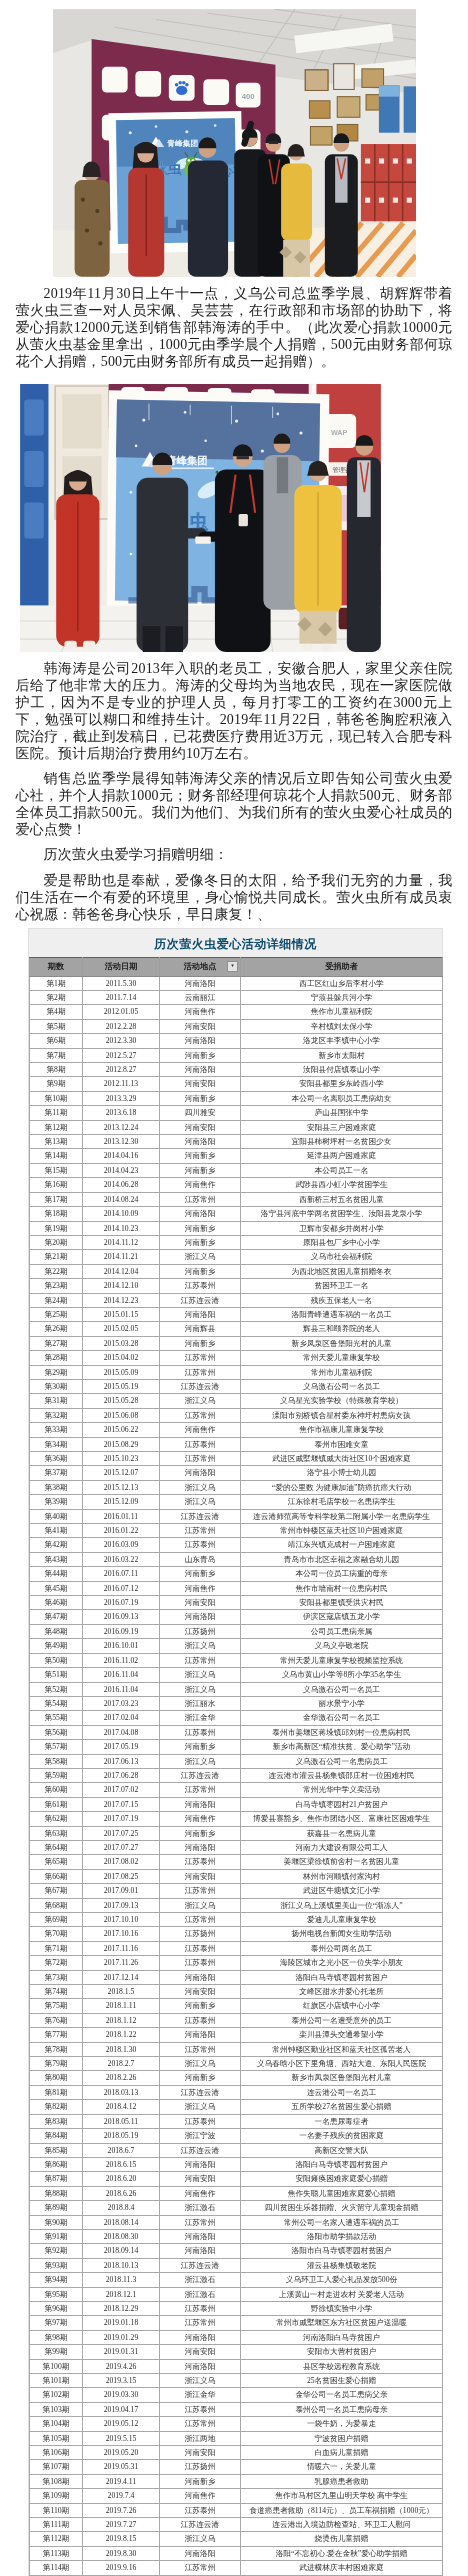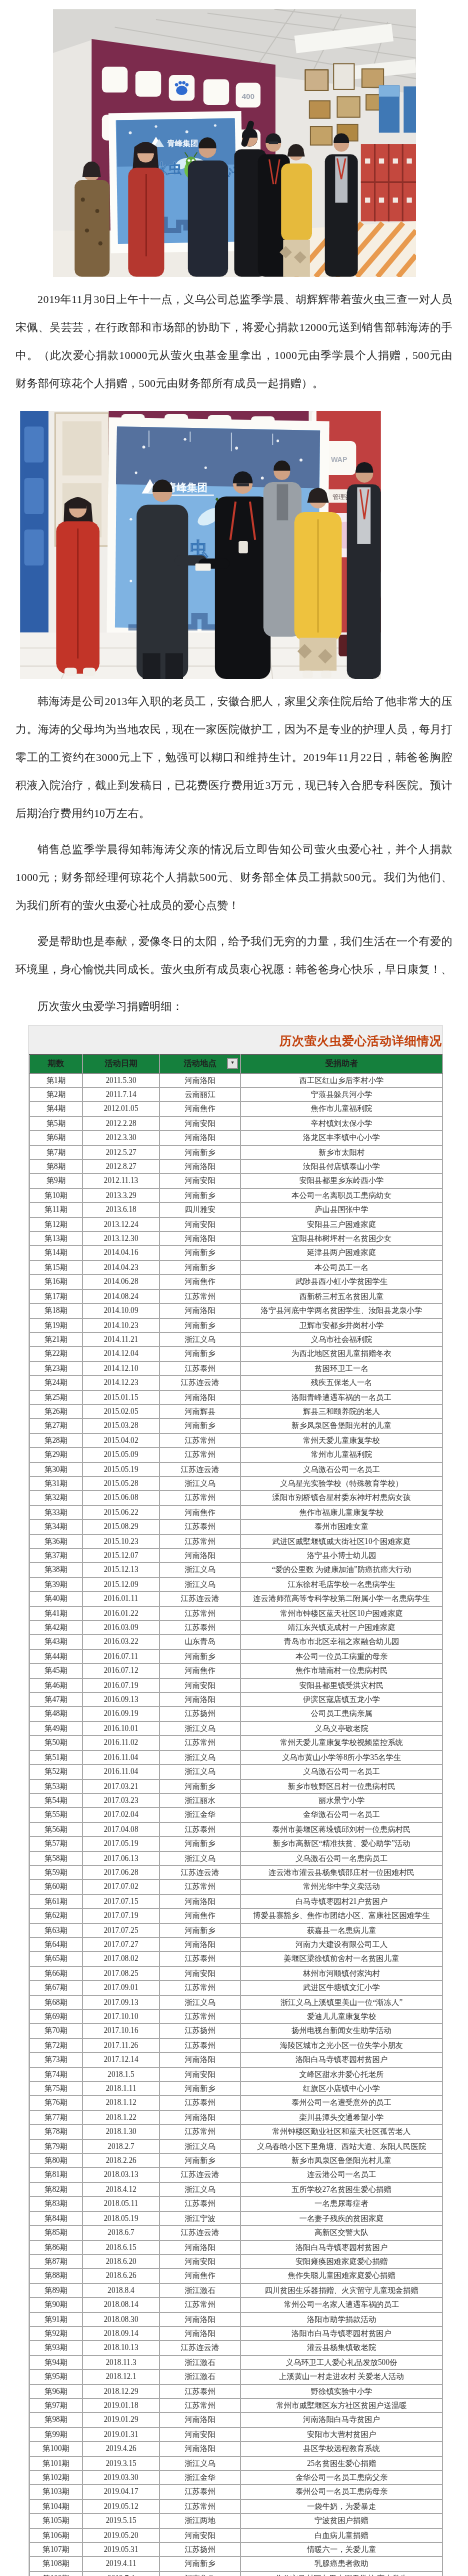--- a/index.html
+++ b/index.html
@@ -1,28 +1,28 @@
 <!DOCTYPE html>
 <html style="font-size:8.2px"><head>
 <meta charset="utf-8">
 <style>
   html,body{margin:0;padding:0;background:#ffffff;}
   body{width:469px;font-family:"Liberation Serif","DejaVu Serif",serif;color:#1c1c1c;}
   .page{width:469px;overflow:hidden;background:#fff;}
   .photo{display:block;}
   #photo1{margin:9.3px 0 0 53px;}
   #photo2{margin:13.4px 0 0 19.6px;}
-  .para{margin:8.2px 16.5px 0 15.5px;font-size:11px;line-height:28px;text-indent:2em;
+  .para{margin:8.2px 16.5px 0 15.5px;font-size:14px;line-height:17px;text-indent:2em;
         text-align:justify;color:#1b1b1b;font-weight:500;letter-spacing:0.2px;}
   .table-wrap{margin:5.2px 0 0 28px;width:413px;background:#efefef;border:0.5px solid #e0e0e0;}
-  .table-title{text-align:right;font-size:12px;font-weight:bold;color:#c2410c;
+  .table-title{text-align:center;font-size:12px;font-weight:bold;color:#0c4a6e;
                padding:6.7px 0 4.6px 0;letter-spacing:0.5px;}
   table.activity{width:413px;border-collapse:collapse;background:#fff;table-layout:fixed;
                  border:1px solid #6e6e6e;}
-  table.activity th{font-weight:bold;font-size:8.2px;height:15.5px;background:#15803d;
+  table.activity th{font-weight:bold;font-size:8.2px;height:15.5px;background:#a3a3a3;
                     border:0.5px solid #9f9f9f;border-top:1px solid #5f5f5f;border-bottom:0.5px solid #8a8a8a;
                     position:relative;color:#1f1f1f;}
   table.activity td{border:0.5px solid #a8a8a8;height:14px;padding:0 1.5px;text-align:center;
                     font-size:7.7px;color:#2d2d2d;overflow:hidden;white-space:nowrap;box-sizing:border-box;
                     line-height:13.4px;}
   col.c1{width:53px;} col.c2{width:77px;} col.c3{width:81px;} col.c4{width:202px;}
   .filter-btn{position:absolute;right:2.1px;top:3.1px;width:8.8px;height:8.8px;background:#e4e4e4;
               border:0.5px solid #8f8f8f;font-size:4.6px;line-height:7.7px;color:#333;text-align:center;
               font-family:"Liberation Sans","DejaVu Sans",sans-serif;cursor:pointer;}
   svg text{font-family:"Liberation Sans","DejaVu Sans",sans-serif;}
@@ -351,22 +351,22 @@
         <path d="M651,116 a17,17 0 0 1 34,0 l0,4 h-34 Z" fill="#17181c"></path>
         <rect x="634" y="142" width="66" height="378" rx="16" fill="#25282e"></rect>
         <rect x="654" y="148" width="26" height="110" fill="#c6c9cd"></rect>
         <path d="M660,152 L668,210 M676,152 L668,210" stroke="#c0392b" stroke-width="3"></path>
       </g>
     </g>
   </svg>
 
   <p class="para">韩海涛是公司2013年入职的老员工，安徽合肥人，家里父亲住院后给了他非常大的压力。海涛的父母均为当地农民，现在一家医院做护工，因为不是专业的护理人员，每月打零工的工资约在3000元上下，勉强可以糊口和维持生计。2019年11月22日，韩爸爸胸腔积液入院治疗，截止到发稿日，已花费医疗费用近3万元，现已转入合肥专科医院。预计后期治疗费用约10万左右。</p>
   <p class="para">销售总监季学晨得知韩海涛父亲的情况后立即告知公司萤火虫爱心社，并个人捐款1000元；财务部经理何琼花个人捐款500元、财务部全体员工捐款500元。我们为他们、为我们所有的萤火虫爱心社成员的爱心点赞！</p>
+  <p class="para">历次萤火虫爱学习捐赠明细：</p>
   <p class="para">爱是帮助也是奉献，爱像冬日的太阳，给予我们无穷的力量，我们生活在一个有爱的环境里，身心愉悦共同成长。萤火虫所有成员衷心祝愿：韩爸爸身心快乐，早日康复！、</p>
-  <p class="para">历次萤火虫爱学习捐赠明细：</p>
 
   <div class="table-wrap">
     <div class="table-title">历次萤火虫爱心活动详细情况</div>
     <table class="activity">
       <colgroup>
           <col class="c1">
           <col class="c2">
           <col class="c3">
           <col class="c4">
         </colgroup>
@@ -484,20 +484,26 @@
             <td>河南洛阳</td>
             <td>洛宁县河底中学两名贫困学生、汝阳县龙泉小学</td>
           </tr>
           <tr>
             <td>第19期</td>
             <td>2014.10.23</td>
             <td>河南新乡</td>
             <td>卫辉市安都乡井岗村小学</td>
           </tr>
           <tr>
+            <td>第20期</td>
+            <td>2014.11.12</td>
+            <td>河南新乡</td>
+            <td>原阳县包厂乡中心小学</td>
+          </tr>
+          <tr>
             <td>第21期</td>
             <td>2014.11.21</td>
             <td>浙江义乌</td>
             <td>义乌市社会福利院</td>
           </tr>
           <tr>
             <td>第22期</td>
             <td>2014.12.04</td>
             <td>河南新乡</td>
             <td>为西北地区贫困儿童捐赠冬衣</td>
@@ -670,26 +676,20 @@
             <td>浙江义乌</td>
             <td>义乌市黄山小学等8所小学35名学生</td>
           </tr>
           <tr>
             <td>第52期</td>
             <td>2016.11.04</td>
             <td>浙江义乌</td>
             <td>义乌激石公司一名员工</td>
           </tr>
           <tr>
-            <td>第53期</td>
-            <td>2017.03.21</td>
-            <td>河南新乡</td>
-            <td>新乡市牧野区吕村一位患病村民</td>
-          </tr>
-          <tr>
             <td>第54期</td>
             <td>2017.03.23</td>
             <td>浙江丽水</td>
             <td>丽水景宁小学</td>
           </tr>
           <tr>
             <td>第55期</td>
             <td>2017.02.04</td>
             <td>浙江金华</td>
             <td>金华激石公司一名员工</td>
@@ -778,20 +778,26 @@
             <td>江苏常州</td>
             <td>爱迪儿儿童康复学校</td>
           </tr>
           <tr>
             <td>第70期</td>
             <td>2017.10.16</td>
             <td>江苏扬州</td>
             <td>扬州电视台新闻女生助学活动</td>
           </tr>
           <tr>
+            <td>第71期</td>
+            <td>2017.11.16</td>
+            <td>江苏泰州</td>
+            <td>泰州公司两名员工</td>
+          </tr>
+          <tr>
             <td>第72期</td>
             <td>2017.11.26</td>
             <td>江苏泰州</td>
             <td>海陵区城市之光小区一位失学小朋友</td>
           </tr>
           <tr>
             <td>第73期</td>
             <td>2017.12.14</td>
             <td>河南洛阳</td>
             <td>洛阳白马寺镇枣园村贫困户</td>

